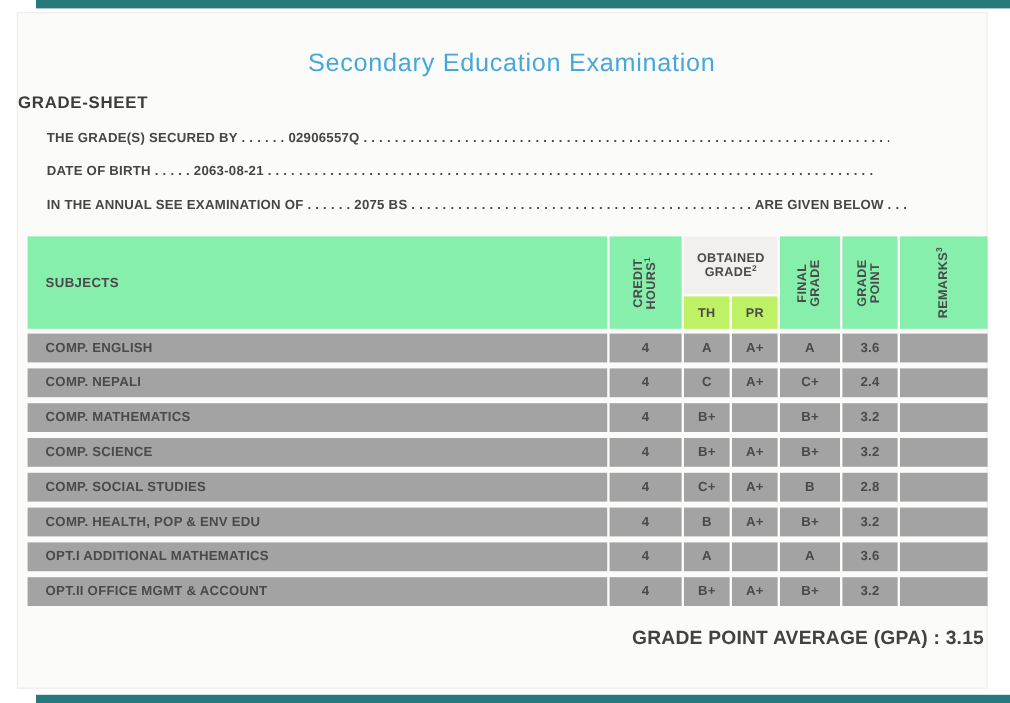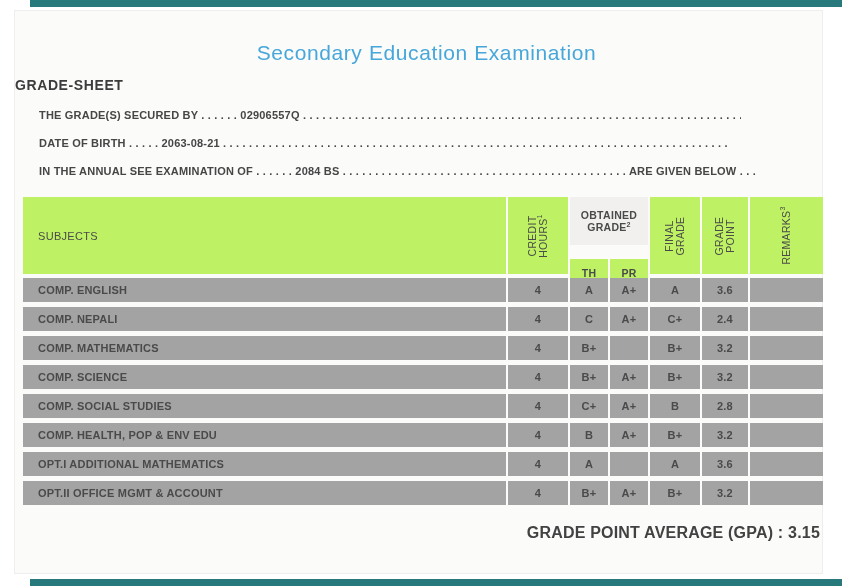--- a/index.html
+++ b/index.html
@@ -32,26 +32,26 @@
   .info-line.l2{top:125px;width:690px;}
   .info-line.l3{top:153px;width:720px;}
   .grades-table{position:absolute;left:8px;top:186px;width:800px;}
   .hdr-grid,.row-grid{
     display:grid;
     grid-template-columns:483px 60px 38px 38px 50px 46px 73px;
     column-gap:2px;
   }
   .hdr-grid{height:77px;}
   .hdr-cell{
-    background:#bef264;height:77px;display:flex;align-items:center;justify-content:center;
-    font-size:10.5px;font-weight:400;color:#4a4a4a;letter-spacing:0.3px;
+    background:#86efac;height:77px;display:flex;align-items:center;justify-content:center;
+    font-size:10.5px;font-weight:700;color:#4a4a4a;letter-spacing:0.3px;
   }
   .hdr-cell.subjects{justify-content:flex-start;padding-left:15px;box-sizing:border-box;font-size:11px;}
   .rot{transform:rotate(-90deg);white-space:nowrap;text-align:center;line-height:11px;}
-  .obtained-group{grid-column:3 / 5;display:grid;grid-template-rows:48px 27px;row-gap:14px;height:77px;}
+  .obtained-group{grid-column:3 / 5;display:grid;grid-template-rows:48px 27px;row-gap:2px;height:77px;}
   .obtained-top{
     background:#f1f0ef;display:flex;align-items:center;justify-content:center;text-align:center;
     font-size:10.5px;font-weight:700;color:#4a4a4a;letter-spacing:0.3px;line-height:12px;
   }
   .obtained-sub{display:grid;grid-template-columns:38px 38px;column-gap:2px;}
   .obtained-sub div{
     background:#bef264;display:flex;align-items:center;justify-content:center;
     font-size:10.5px;font-weight:700;color:#4a4a4a;letter-spacing:0.3px;
   }
   sup{font-size:7px;line-height:0;}
@@ -74,21 +74,21 @@
 
 <div class="accent-bar top"></div>
 
 <div class="card">
 
   <h1 class="title">Secondary Education Examination</h1>
   <h2 class="subtitle">GRADE-SHEET</h2>
 
   <div class="info-line l1">THE GRADE(S) SECURED BY . . . . . . 02906557Q . . . . . . . . . . . . . . . . . . . . . . . . . . . . . . . . . . . . . . . . . . . . . . . . . . . . . . . . . . . . . . . . . . . . . . . . . . . . . . . .</div>
   <div class="info-line l2">DATE OF BIRTH . . . . . 2063-08-21 . . . . . . . . . . . . . . . . . . . . . . . . . . . . . . . . . . . . . . . . . . . . . . . . . . . . . . . . . . . . . . . . . . . . . . . . . . . . . . . . . . . .</div>
-  <div class="info-line l3">IN THE ANNUAL SEE EXAMINATION OF . . . . . . 2084 BS . . . . . . . . . . . . . . . . . . . . . . . . . . . . . . . . . . . . . . . . . . . . ARE GIVEN BELOW . . .</div>
+  <div class="info-line l3">IN THE ANNUAL SEE EXAMINATION OF . . . . . . 2075 BS . . . . . . . . . . . . . . . . . . . . . . . . . . . . . . . . . . . . . . . . . . . . ARE GIVEN BELOW . . .</div>
 
   <div class="grades-table">
 
     <div class="hdr-grid">
       <div class="hdr-cell subjects">SUBJECTS</div>
       <div class="hdr-cell">
         <div class="rot"><span>CREDIT</span><br><span>HOURS</span><sup>1</sup></div>
       </div>
       <div class="obtained-group">
         <div class="obtained-top">

